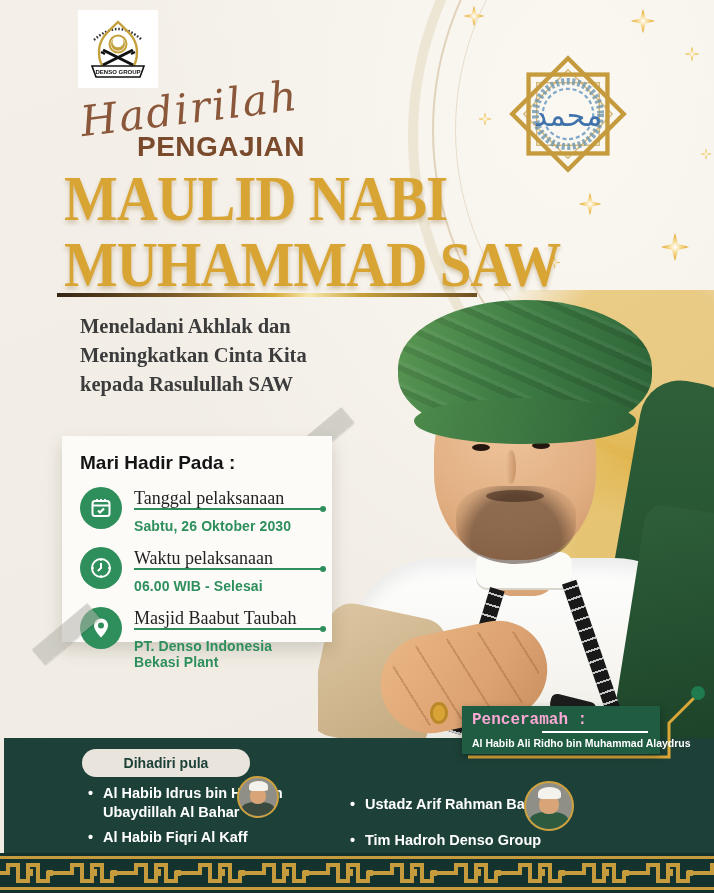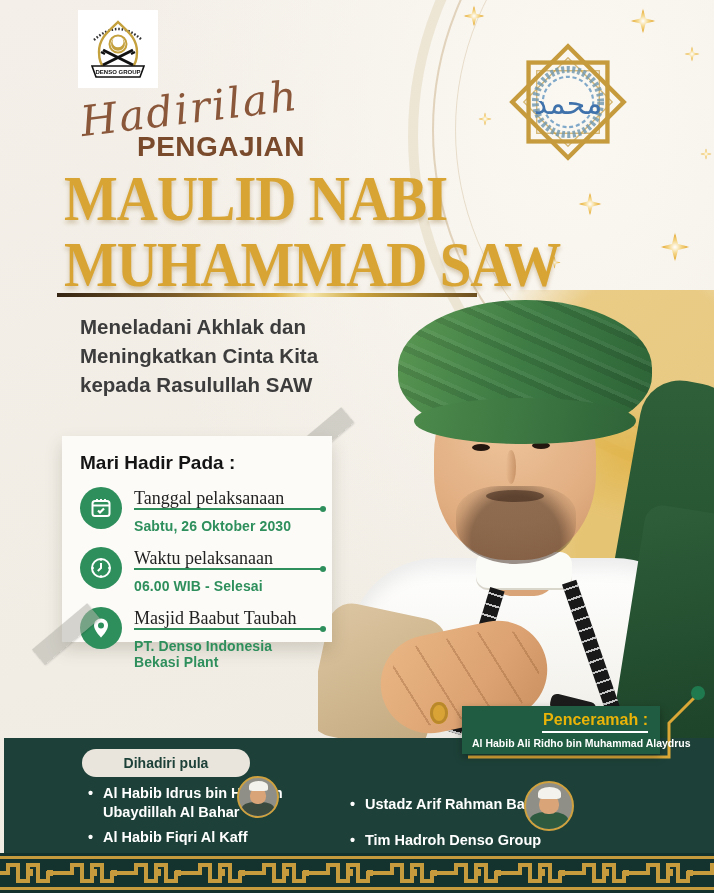--- a/index.html
+++ b/index.html
@@ -36,24 +36,24 @@
     font-size:28px;font-weight:800;color:#7a4a2c;letter-spacing:.5px;}
 
   
   .title{position:absolute;left:64px;top:166px;
     font-family:"Liberation Serif", serif;font-weight:700;font-size:57px;line-height:60px;
     color:#d8a433;letter-spacing:-1px;transform:scaleY(1.1);transform-origin:top left;
     text-shadow:0 3px 4px rgba(125,85,15,.3);white-space:nowrap;}
   .divider{position:absolute;left:57px;top:293px;width:420px;height:4px;
     background:linear-gradient(90deg,#352412 0%,#7a5a28 28%,#d9ab3c 52%,#f7e9af 60%,#caa23c 72%,#6b4e20 100%);}
   .subtitle{position:absolute;left:80px;top:312px;width:330px;
-    font-size:20.5px;font-weight:700;color:#3c3c3c;line-height:1.42;white-space:pre-line;}
-
-  
-  .star-ornament{position:absolute;left:500px;top:34px;width:136px;height:136px;}
+    font-size:20.5px;font-weight:700;color:#3c3c3c;line-height:1.42;white-space:pre-line;font-family:Liberation Serif, serif;}
+
+  
+  .star-ornament{position:absolute;left:500px;top:46px;width:136px;height:136px;}
   .star-ornament svg{width:100%;height:100%;}
 
   
   .portrait{position:absolute;left:318px;top:290px;width:396px;height:448px;overflow:hidden;}
   .portrait > div{position:absolute;}
   .splash{left:180px;top:-30px;width:230px;height:420px;
     background:
       radial-gradient(circle at 65% 25%, rgba(222,170,48,.55) 0 26%, rgba(222,170,48,0) 45%),
       radial-gradient(circle at 40% 60%, rgba(228,186,80,.5) 0 22%, rgba(228,186,80,0) 42%),
       radial-gradient(circle at 80% 70%, rgba(214,164,52,.45) 0 30%, rgba(214,164,52,0) 50%);
@@ -113,21 +113,21 @@
   .sched-icon svg{width:24px;height:24px;}
   .sched-txt{flex:1;position:relative;padding-top:1px;}
   .sched-label{font-family:"Liberation Serif", serif;font-size:18px;color:#222;}
   .sched-rule{position:absolute;left:0;right:-4px;top:21px;height:2px;background:#2e8f5c;}
   .sched-rule::after{content:"";position:absolute;right:-2px;top:-2px;width:6px;height:6px;border-radius:50%;background:#2e8f5c;}
   .sched-value{margin-top:9px;font-size:14px;font-weight:800;color:#2e8f5c;letter-spacing:.1px;}
 
   
   .speaker{position:absolute;left:462px;top:706px;width:198px;height:48px;background:#1f5c41;
     box-shadow:0 3px 8px rgba(0,0,0,.3);padding:5px 12px 0 10px;z-index:6;}
-  .speaker-label{font-family:Liberation Sans, sans-serif;font-size:16px;font-weight:700;color:#eab308;text-align:right;}
+  .speaker-label{font-family:Liberation Mono, monospace;font-size:16px;font-weight:700;color:#f9a8d4;}
   .speaker-line{width:106px;height:2px;background:#fff;margin:2px 0 4px auto;}
   .speaker-name{font-size:10.5px;font-weight:800;color:#fff;text-align:left;white-space:nowrap;}
   .connector{position:absolute;left:0;top:0;width:714px;height:893px;pointer-events:none;z-index:5;}
 
   
   .footer{position:absolute;left:4px;top:738px;width:714px;height:115px;background:#1d4138;}
   .badge{position:absolute;background:#e9e5dc;border-radius:16px;display:flex;align-items:center;justify-content:center;
     color:#1d4138;font-weight:800;}
   .badge.attendees{left:78px;top:11px;width:168px;height:28px;font-size:14px;}
   .badge.reading{left:340px;top:22px;width:152px;height:26px;font-size:13px;}

